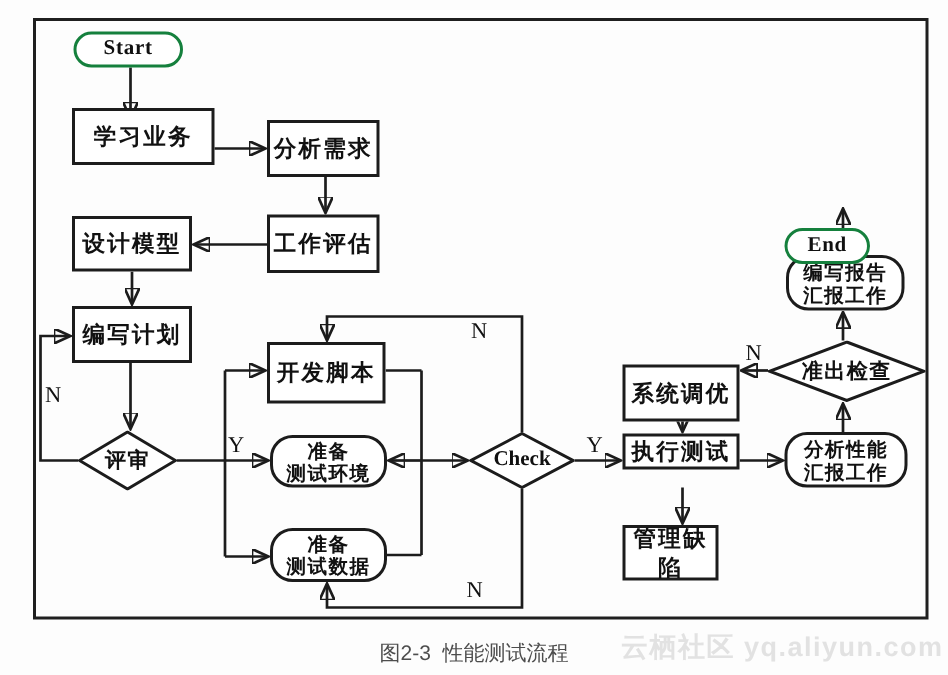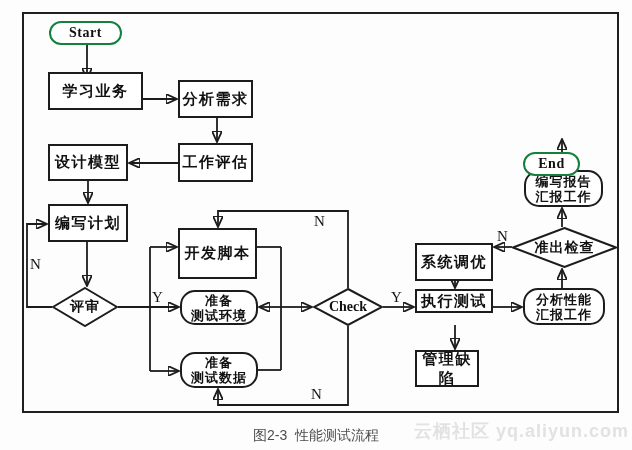--- a/index.html
+++ b/index.html
@@ -54,21 +54,21 @@
     font-size:18px;font-weight:bold;color:#e2e2e2;letter-spacing:1px;
   }
   
   #n-start{left:49px;top:21px;width:73px;height:24px;}
   #n-learn{left:48px;top:72px;width:95px;height:38px;}
   #n-analyze-req{left:178px;top:80px;width:75px;height:38px;}
   #n-design-model{left:48px;top:144px;width:80px;height:37px;}
   #n-work-estimate{left:178px;top:143px;width:75px;height:39px;}
   #n-write-plan{left:48px;top:204px;width:80px;height:38px;}
   #n-review{left:52px;top:287px;width:66px;height:40px;}
-  #n-develop-script{left:178px;top:228px;width:79px;height:51px;}
+  #n-develop-script{left:178px;top:228px;width:79px;height:41px;}
   #n-prepare-env{left:180px;top:290px;width:78px;height:35px;}
   #n-prepare-data{left:180px;top:352px;width:78px;height:36px;}
   #n-check{left:313px;top:288px;width:70px;height:38px;}
   #n-system-tuning{left:415px;top:243px;width:78px;height:38px;}
   #n-execute-test{left:415px;top:289px;width:78px;height:24px;}
   #n-manage-defects{left:415px;top:350px;width:64px;height:37px;}
   #n-analyze-perf{left:523px;top:288px;width:82px;height:37px;}
   #n-exit-check{left:512px;top:227px;width:105px;height:41px;}
   #n-write-report{left:524px;top:170px;width:79px;height:37px;}
   #n-end{left:523px;top:114px;width:57px;height:24px;margin-top:38px;}

